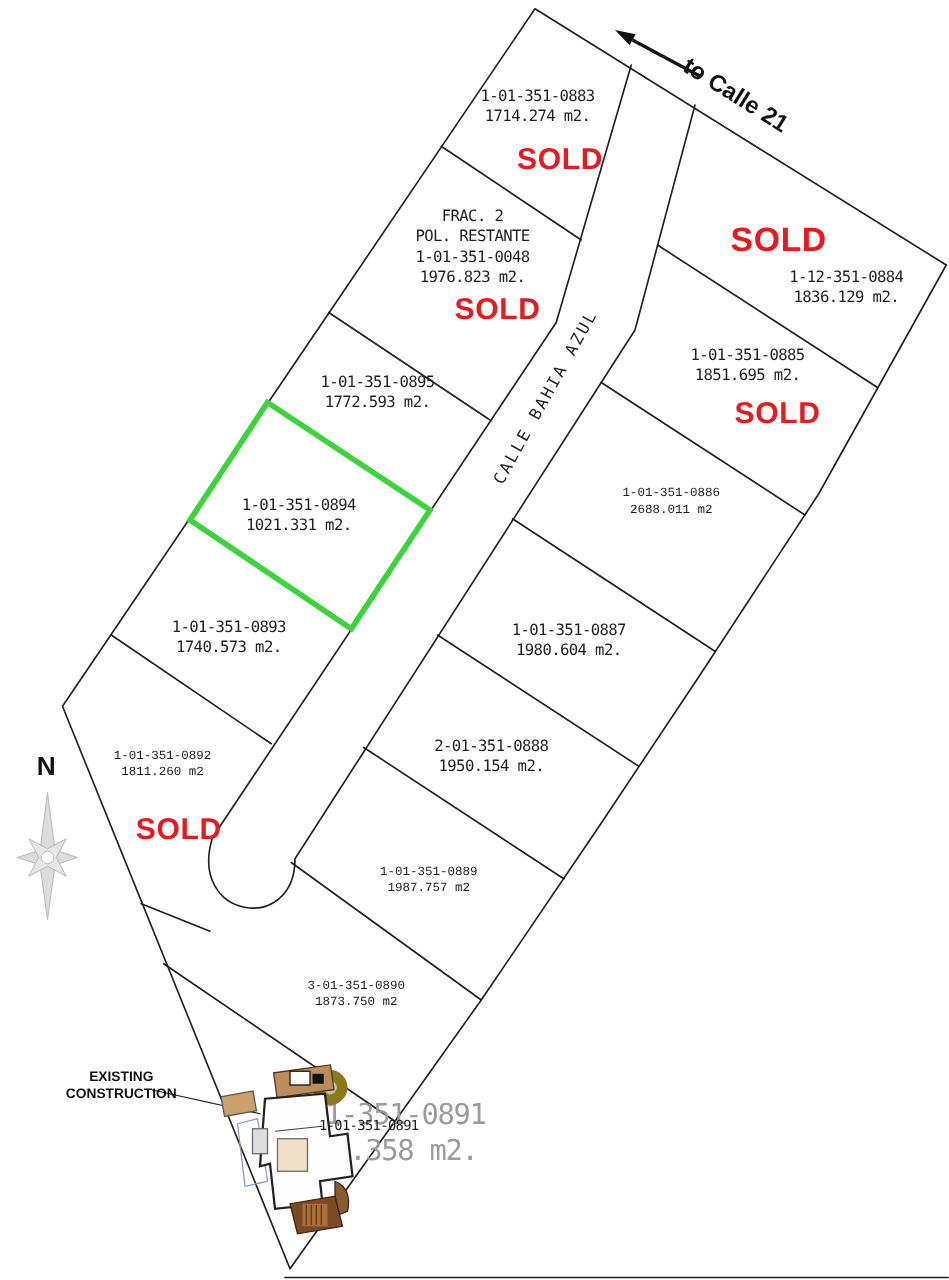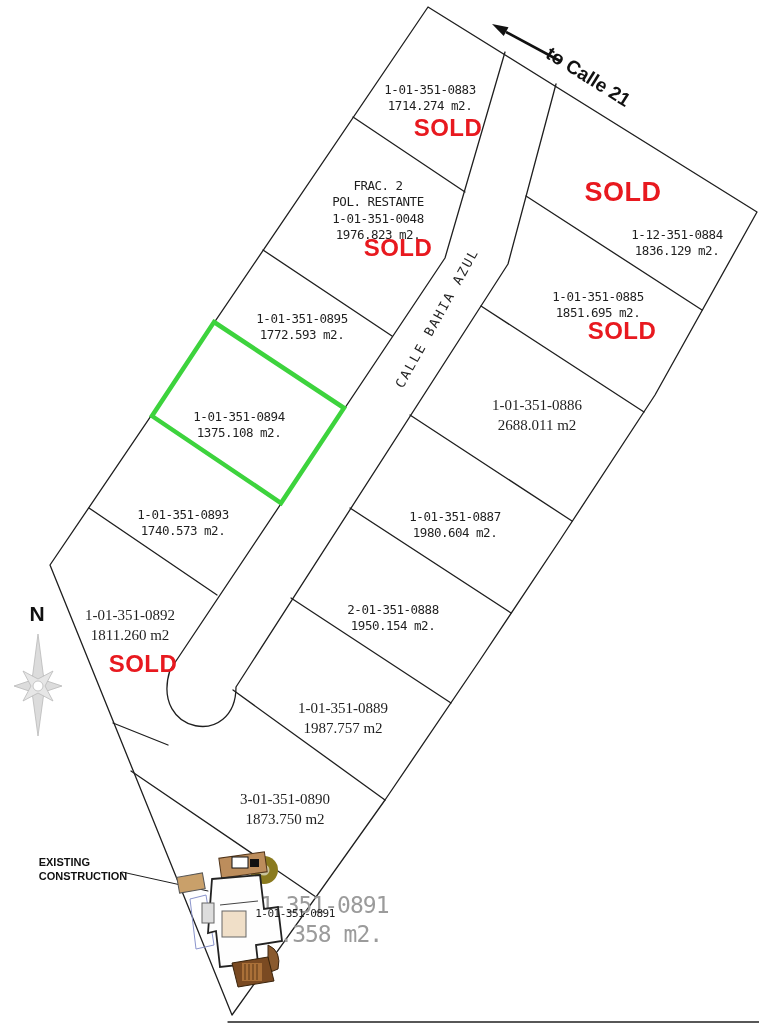--- a/index.html
+++ b/index.html
@@ -8,33 +8,33 @@
   html,body{margin:0;padding:0;background:#ffffff;}
   #plat{position:relative;width:759px;height:1024px;background:#ffffff;overflow:hidden;
         font-family:"Liberation Sans",sans-serif;}
   svg{display:block;}
   #base-svg{position:absolute;left:0;top:0;z-index:0;}
   #house-svg{position:absolute;left:170px;top:843px;z-index:2;}
   .lines{stroke:var(--line);stroke-width:1.3;fill:none;stroke-linejoin:round;stroke-linecap:round;}
   .hl{stroke:var(--highlight);stroke-width:4.5;fill:none;stroke-linejoin:miter;}
   .lot{position:absolute;transform:translate(-50%,-50%);text-align:center;z-index:1;
        font-family:"DejaVu Sans Mono","Liberation Mono",monospace;font-size:12.5px;
-       line-height:1.3;color:var(--line);letter-spacing:-0.5px;white-space:nowrap;margin-top:13px;}
-  .lot.plain{font-family:Liberation Serif, serif;letter-spacing:0;font-size:15px;}
+       line-height:1.3;color:var(--line);letter-spacing:-0.5px;white-space:nowrap;}
+  .lot.plain{font-family:Liberation Mono, monospace;letter-spacing:0;font-size:10px;}
   .lot.gray{color:var(--muted);font-size:23px;letter-spacing:-1px;line-height:1.25;z-index:1;}
   .lot.tiny{font-size:11px;letter-spacing:-0.5px;z-index:3;}
   .sold{position:absolute;transform:translate(-50%,-50%);font-weight:bold;font-size:24px;
         color:var(--sold);letter-spacing:0.5px;z-index:1;font-family:"Liberation Sans",sans-serif;text-align:center;}
   .sold.big{font-size:27px;}
   .street-name{position:absolute;left:437px;top:318px;transform:translate(-50%,-50%) rotate(-61deg);
         font-family:"DejaVu Sans Mono","Liberation Mono",monospace;font-size:13px;letter-spacing:2px;
         color:var(--line);white-space:nowrap;z-index:1;}
   .dir-label{position:absolute;left:588px;top:77px;transform:translate(-50%,-50%) rotate(32deg);
         font-weight:bold;font-size:19px;color:#111;white-space:nowrap;z-index:1;}
-  .note{position:absolute;left:83px;top:869px;transform:translate(-50%,-50%);
+  .note{position:absolute;left:97px;top:869px;transform:translate(-50%,-50%);text-align:center;
         font-weight:bold;font-size:11px;line-height:1.3;color:#111;z-index:3;}
   .north{position:absolute;left:37px;top:614px;transform:translate(-50%,-50%);
         font-weight:bold;font-size:21px;color:#111;z-index:1;}
 </style>
 </head>
 <body>
 
 <div id="plat">
 
   <svg id="base-svg" width="759" height="1024" viewBox="0 0 759 1024">
@@ -84,21 +84,21 @@
   </div>
   <div class="sold" style="left:398px;top:248px">SOLD</div>
 
   <div class="lot" style="left:302px;top:314px">
     <div>1-01-351-0895</div>
     <div>1772.593 m2.</div>
   </div>
 
   <div class="lot" style="left:239px;top:412px">
     <div>1-01-351-0894</div>
-    <div>1375.108 m2.</div>
+    <div>1021.331 m2.</div>
   </div>
 
   <div class="lot" style="left:183px;top:510px">
     <div>1-01-351-0893</div>
     <div>1740.573 m2.</div>
   </div>
 
   <div class="lot plain" style="left:130px;top:612px">
     <div>1-01-351-0892</div>
     <div>1811.260 m2</div>

